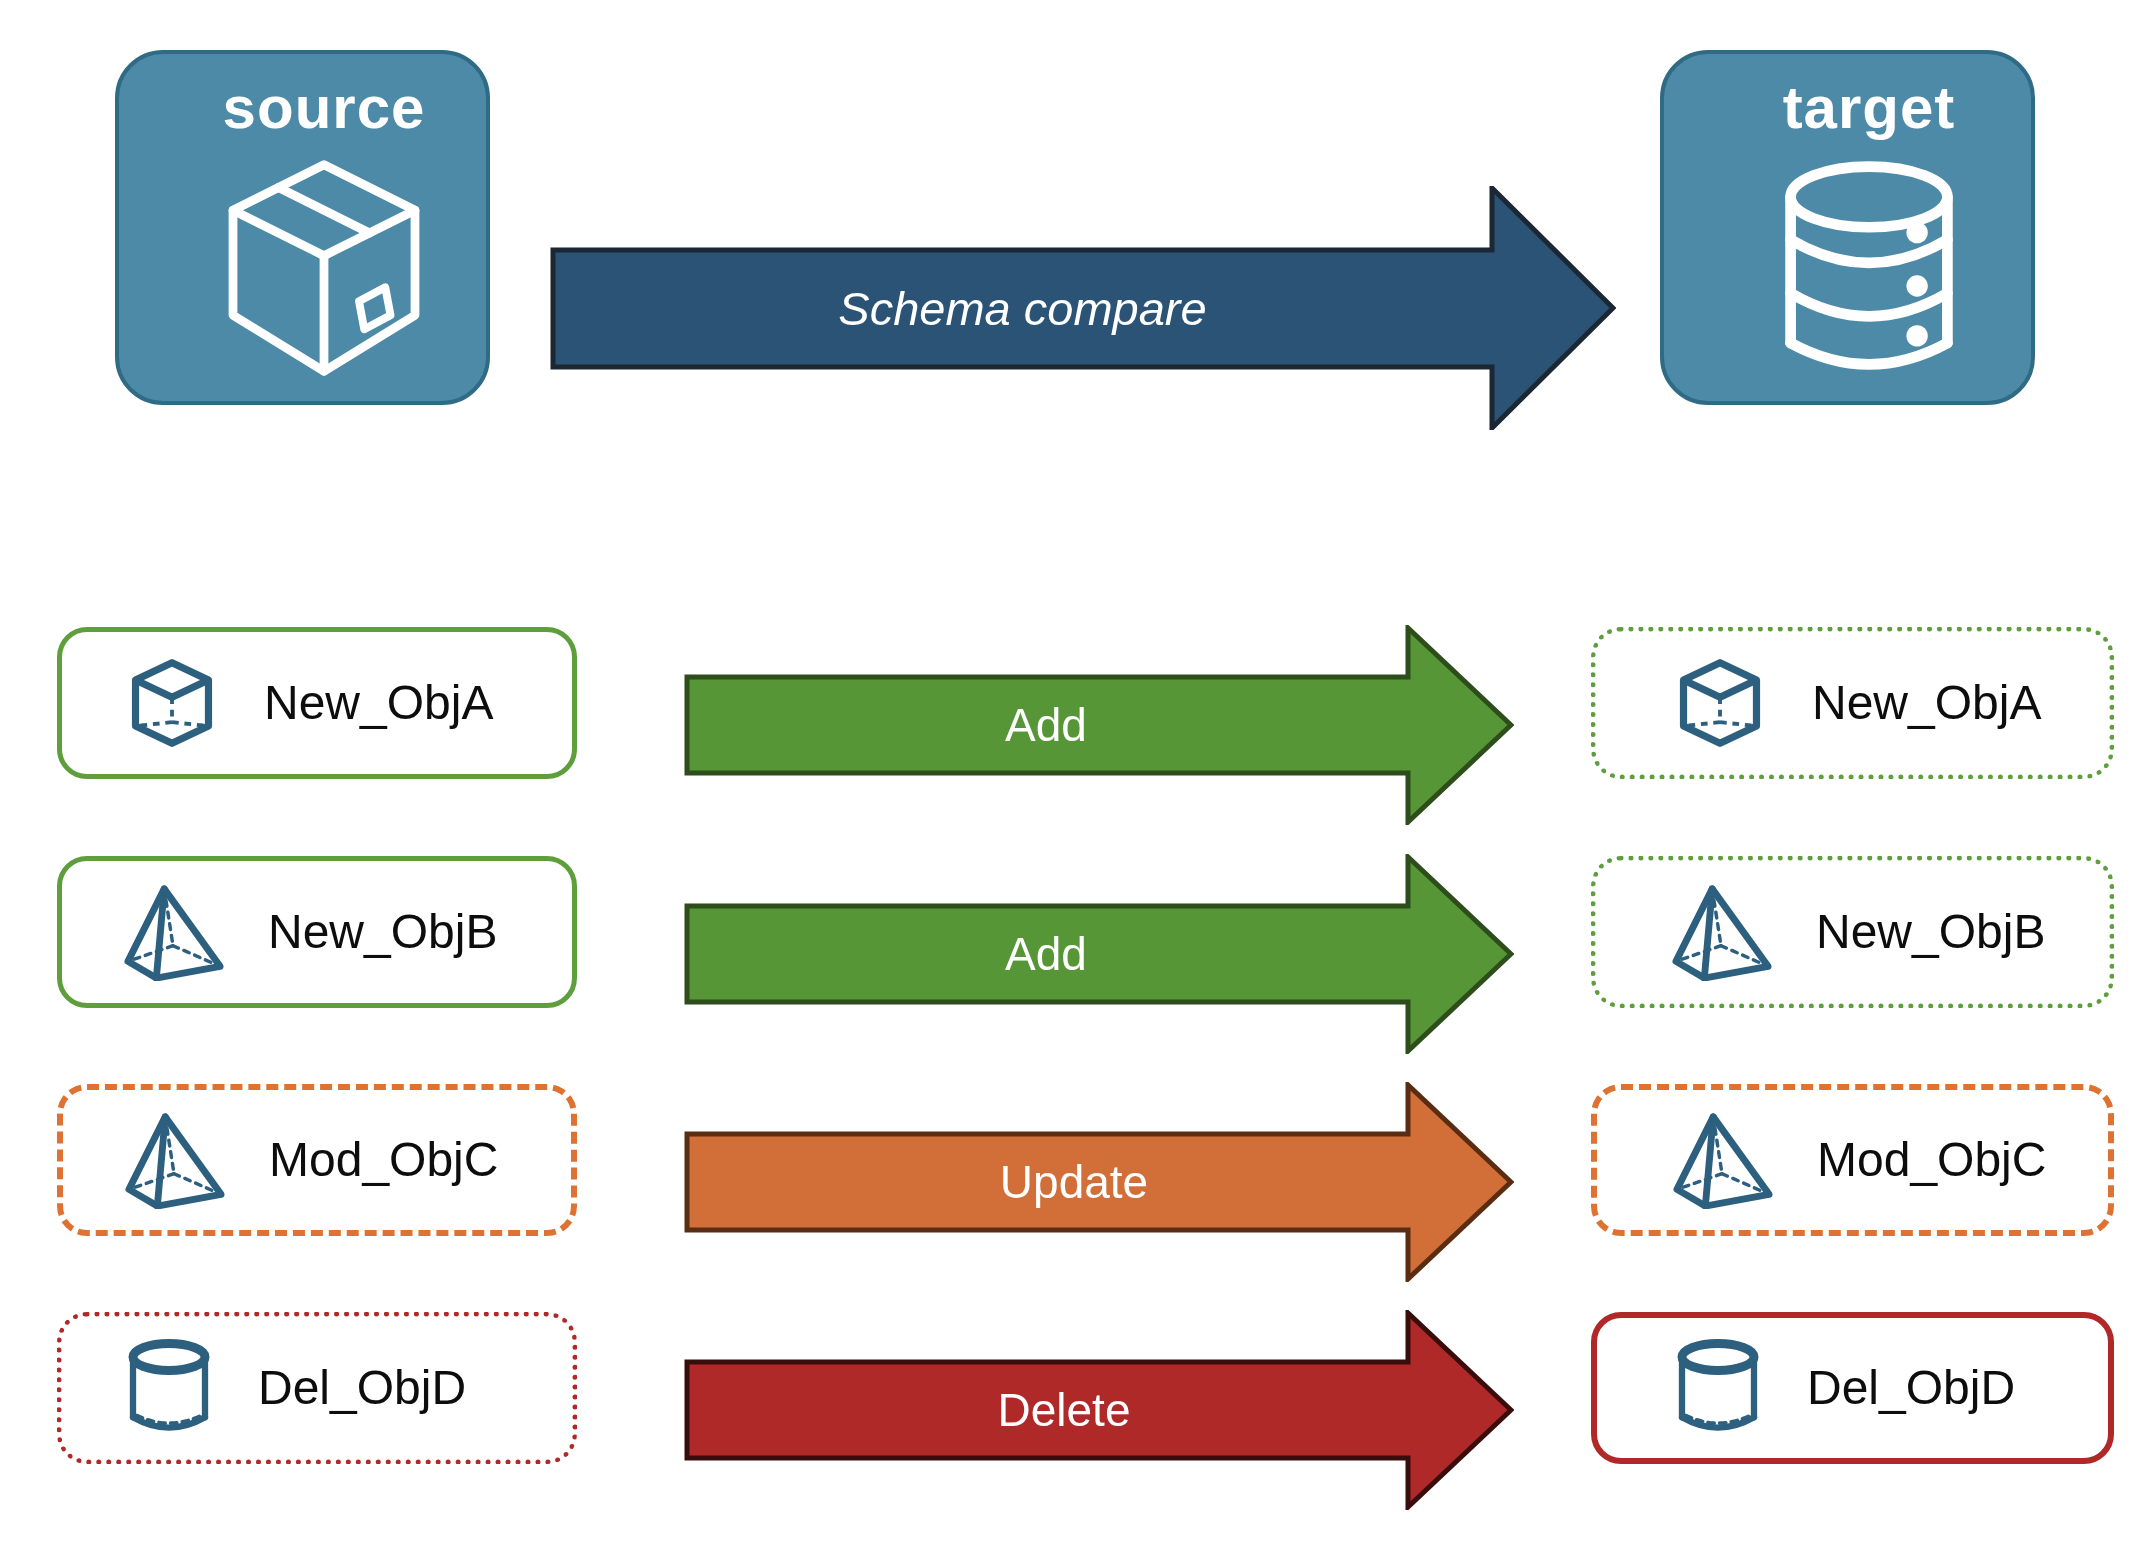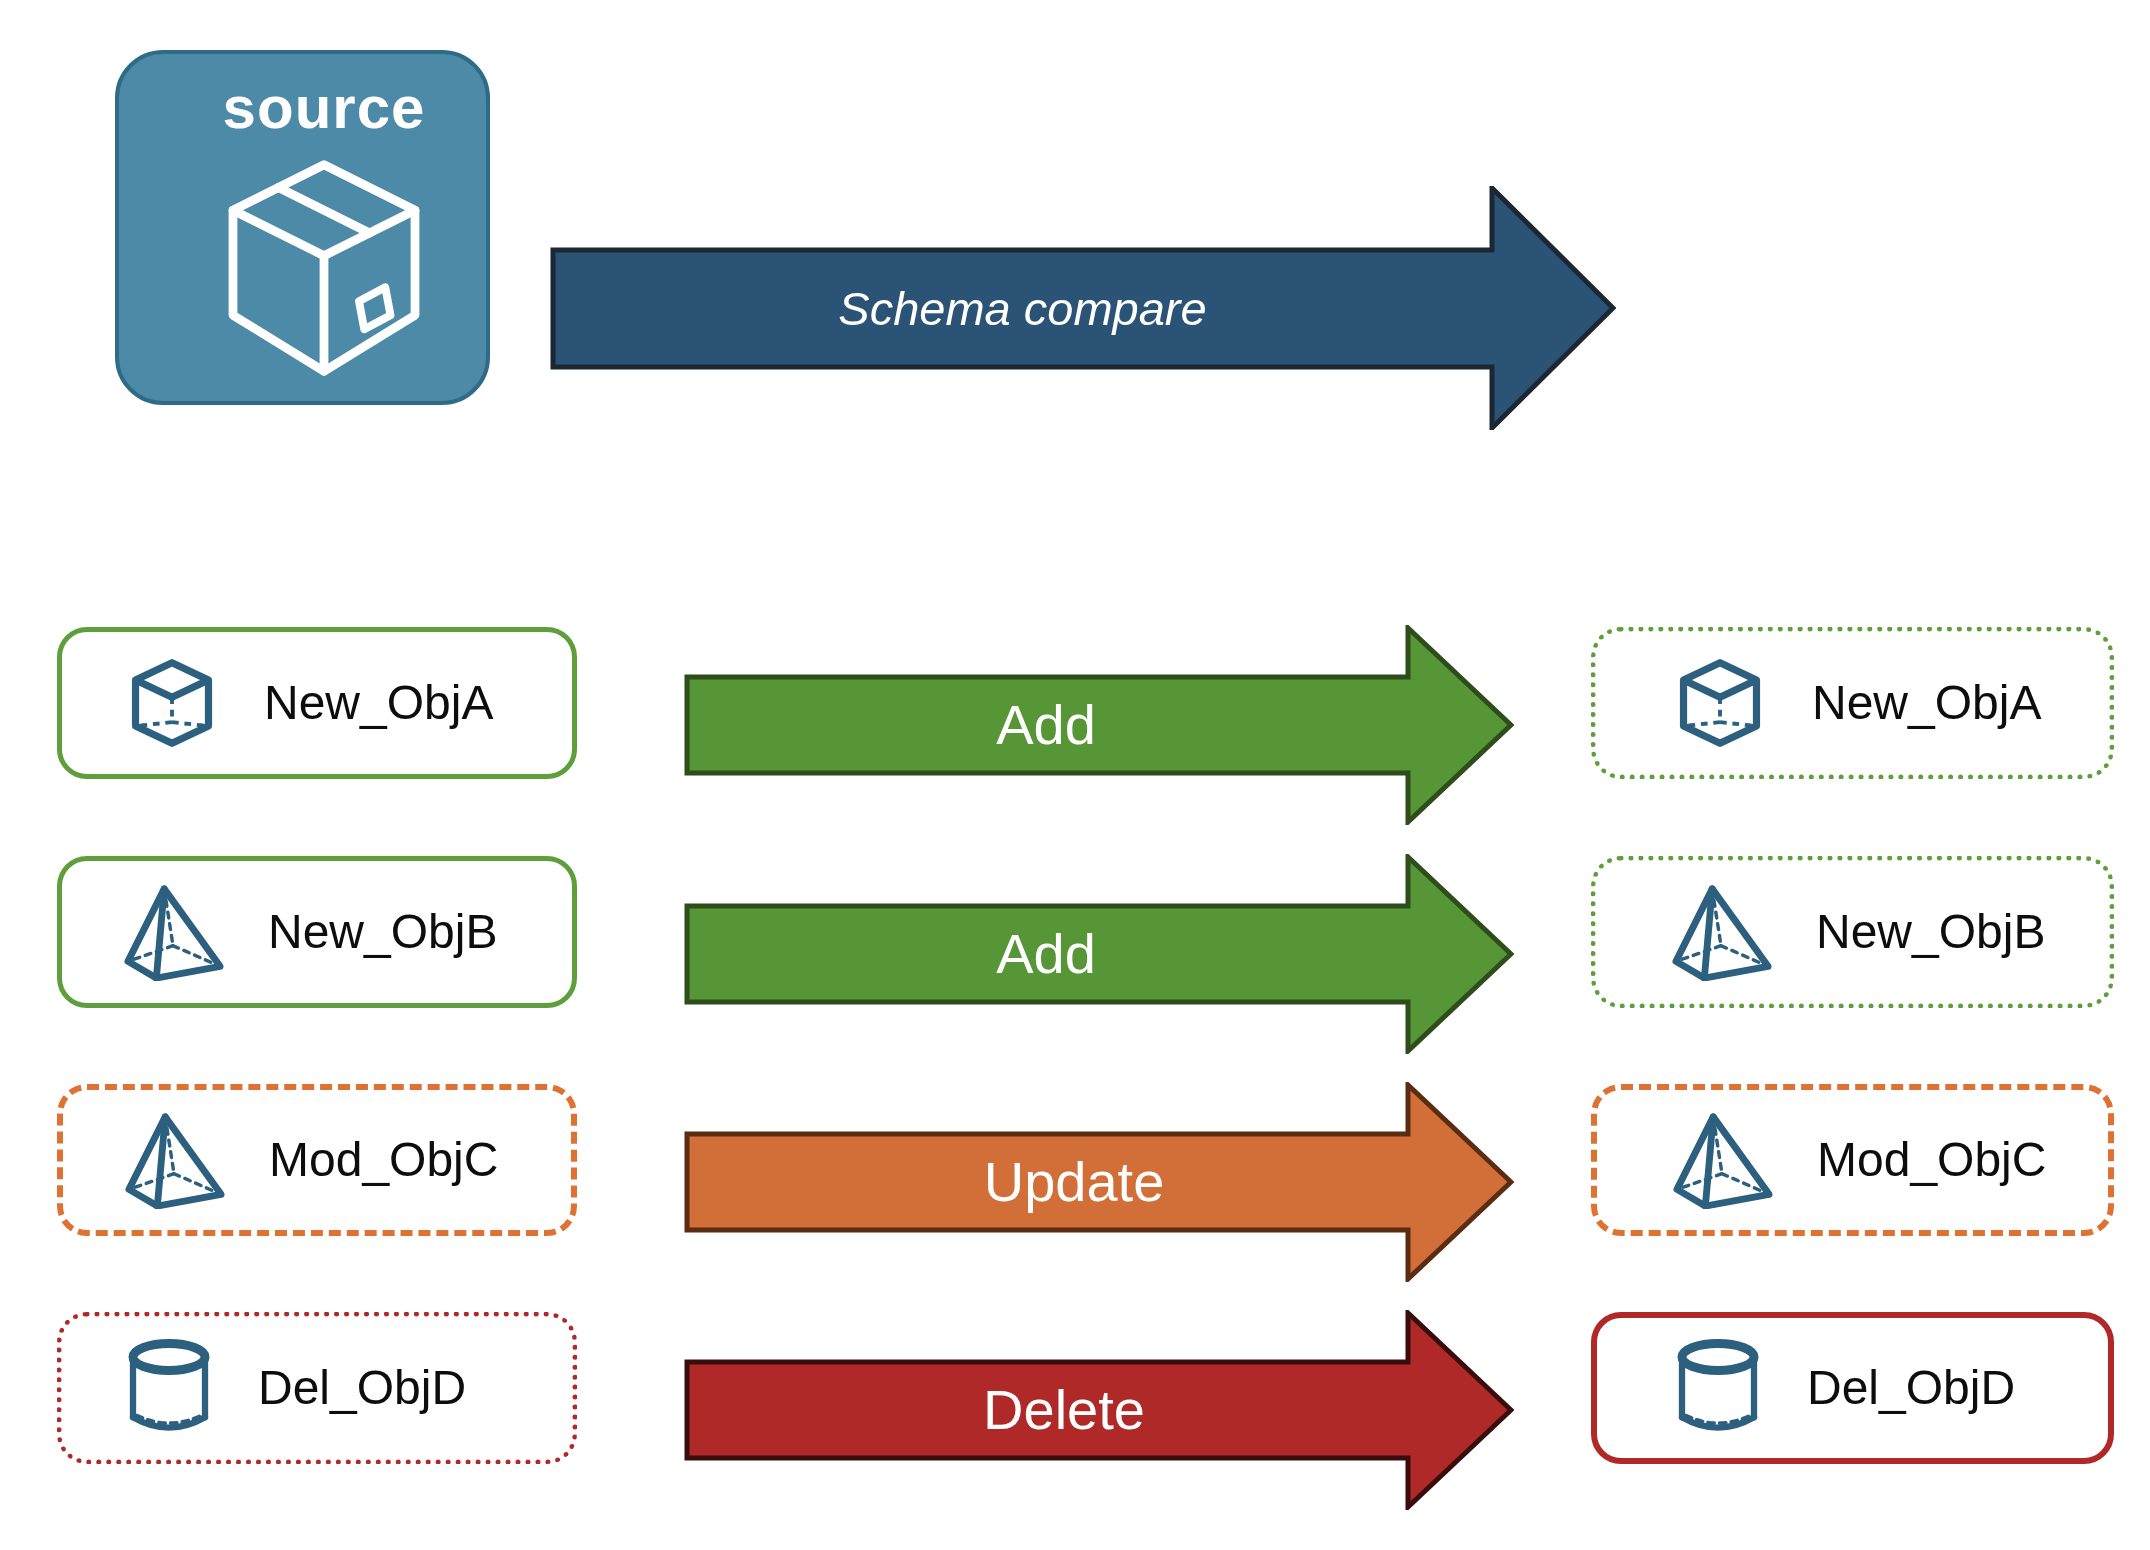--- a/index.html
+++ b/index.html
@@ -47,21 +47,21 @@
 
   
   svg{display:block;}
   .poly-main {fill:var(--main-arrow-blue);stroke:var(--main-arrow-outline);stroke-width:5;}
   .poly-green{fill:var(--add-green);stroke:var(--add-green-outline);stroke-width:5;}
   .poly-orange{fill:var(--update-orange);stroke:var(--update-orange-outline);stroke-width:5;}
   .poly-red  {fill:var(--delete-red);stroke:var(--delete-red-outline);stroke-width:5;}
 
   .arrow-label{
     display:flex;align-items:center;justify-content:center;
-    color:#ffffff;font-size:56px;line-height:1;pointer-events:none;
+    color:#ffffff;font-size:46px;line-height:1;pointer-events:none;
   }
   .main-arrow-label{font-size:47px;font-style:italic;}
 </style>
 </head>
 <body>
 
 <svg width="0" height="0" style="position:absolute" aria-hidden="true">
   <defs>
     <g id="sym-package" fill="none" stroke="currentColor" stroke-width="5" stroke-linecap="round" stroke-linejoin="round">
       <path d="M60,6 L112,32 L112,92 L60,124 L8,92 L8,32 Z"></path>
@@ -111,20 +111,26 @@
 
 <div id="stage">
 
   <div class="abs big-node" style="left:115px;top:50px;">
     <div class="node-title">source</div>
     <svg class="node-icon" width="210" height="228" viewBox="0 0 120 130">
         <use href="#sym-package"></use>
       </svg>
   </div>
 
+  <div class="abs big-node" style="left:1660px;top:50px;">
+    <div class="node-title">target</div>
+    <svg class="node-icon" width="196" height="232" viewBox="0 0 110 130">
+        <use href="#sym-database"></use>
+      </svg>
+  </div>
 
   <svg class="abs" style="left:550px;top:186px;" width="1066" height="244" viewBox="0 0 1066 244">
     <polygon class="poly-main" points="3,64 942,64 942,2 1063,122 942,242 942,181 3,181"></polygon>
   </svg>
   <div class="abs arrow-label main-arrow-label" style="left:553px;top:250px;width:939px;height:117px;">Schema compare</div>
 
   <div class="abs obj-card left b-solid-green" style="left:57px;top:627px;">
     <svg class="obj-icon" width="96" height="96" viewBox="0 0 100 100">
         <use href="#sym-cube"></use>
       </svg>

